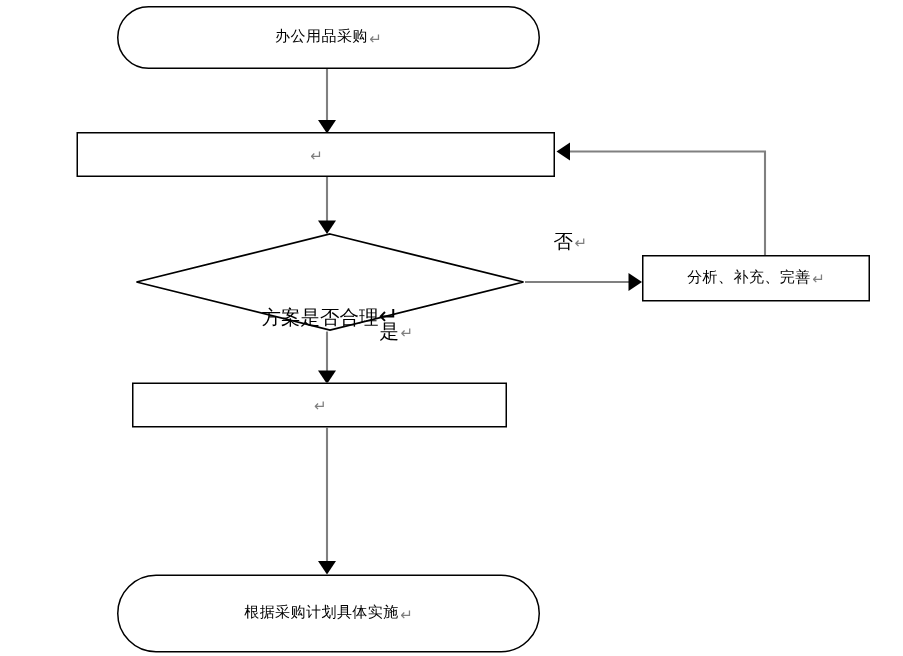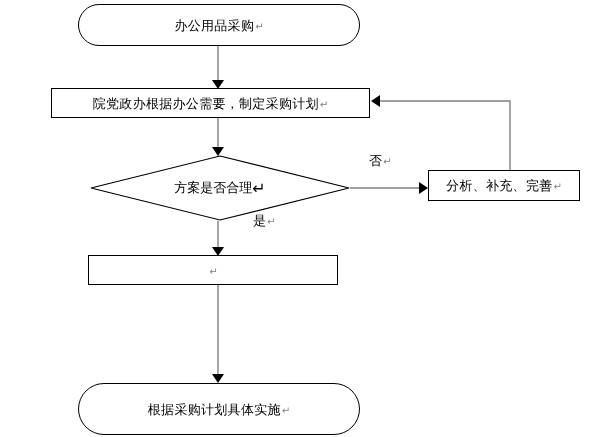--- a/index.html
+++ b/index.html
@@ -27,21 +27,21 @@
   }
   .node {
     position: absolute;
     box-sizing: border-box;
     display: flex;
     align-items: center;
     justify-content: center;
     background: #ffffff;
   }
   .node .label {
-    font-size: 13px;
+    font-size: 10px;
     color: #000000;
     line-height: 1;
     letter-spacing: 0.3px;
     white-space: nowrap;
   }
   .node .pilcrow {
     font-size: 10px;
     color: #7f7f7f;
     margin-left: 1px;
     position: relative;
@@ -130,25 +130,24 @@
       <path d="M 212 374 L 218 383 L 224 374 z" fill="#000000"></path>
     </g>
   </svg>
 
   <div class="node terminator" style="left:78px; top:4px; width:282px; height:42px;">
     <span class="label">办公用品采购</span>
       <span class="pilcrow">↵</span>
   </div>
 
   <div class="node process" style="left:51px; top:88px; width:319px; height:30px;">
-    <span class="label">院党政办根据办公需要，制定采购计划</span>
       <span class="pilcrow">↵</span>
   </div>
 
-  <div class="decision-wrap" style="left:90px; top:155px; width:260px; height:66px;">
+  <div class="decision-wrap" style="left:90px; top:155px; width:260px; height:66px;align-items:flex-end;">
     <svg width="260" height="66" viewBox="0 0 260 66" xmlns="http://www.w3.org/2000/svg">
       <polygon points="130,1 259,33 130,65 1,33" fill="#ffffff" stroke="#000000" stroke-width="1.2"></polygon>
     </svg>
     <span class="label">方案是否合理</span>
       <span class="pilcrow" style="position:relative;z-index:2;">↵</span>
   </div>
 
   <div class="node process" style="left:428px; top:170px; width:152px; height:31px;">
     <span class="label">分析、补充、完善</span>
       <span class="pilcrow">↵</span>

